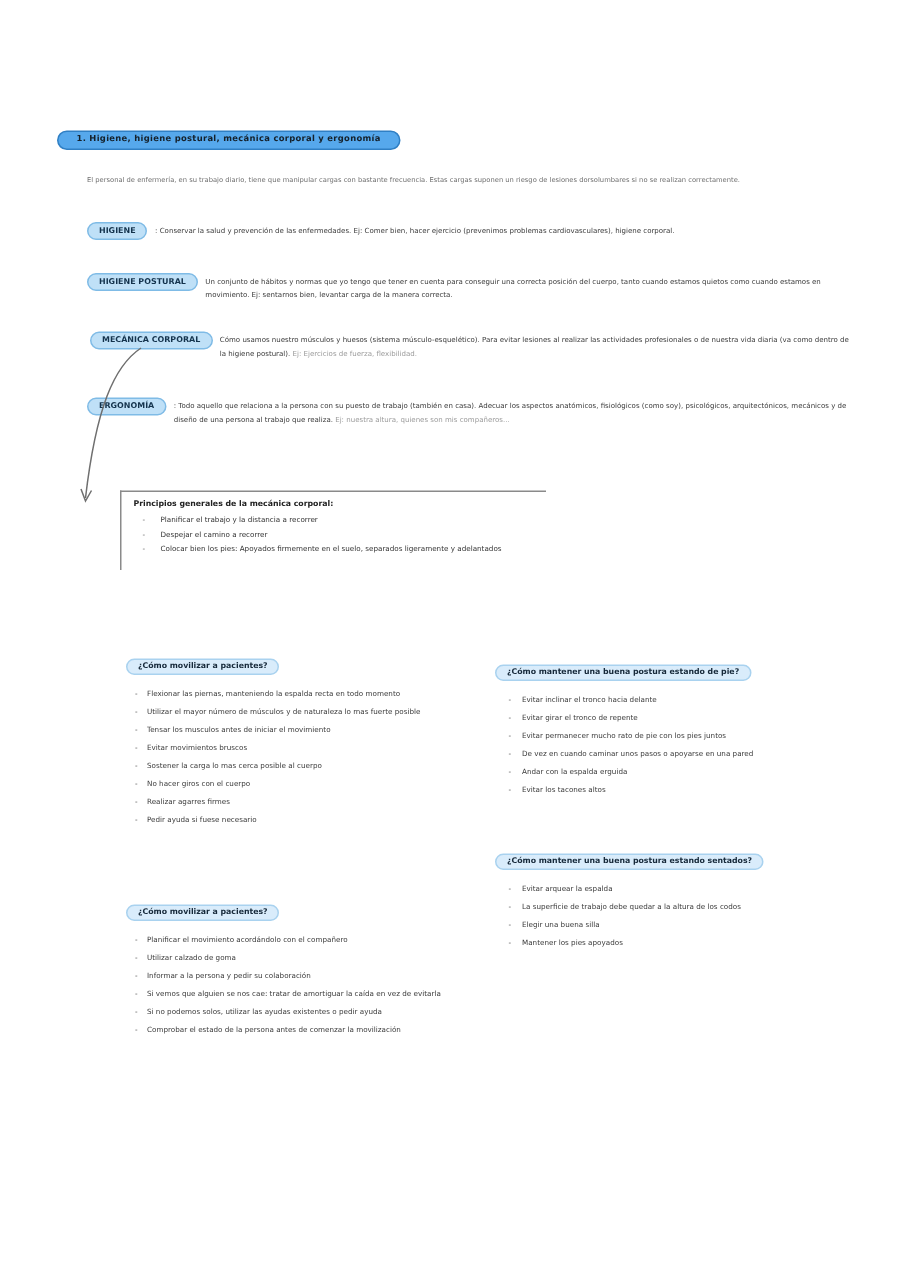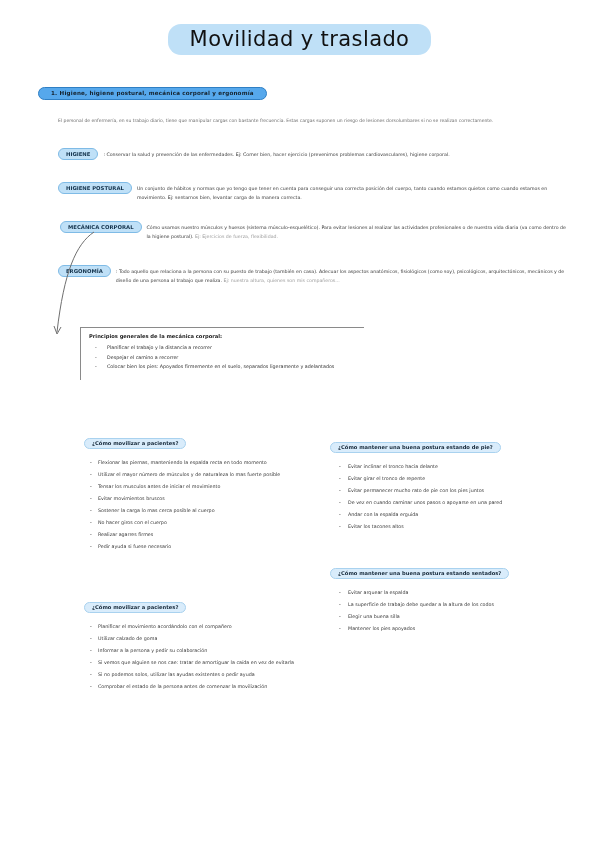--- a/index.html
+++ b/index.html
@@ -108,23 +108,20 @@
   #q-depie{left:330px;top:434px;}
   #q-sentados{left:330px;top:560px;}
   #q-depie ul li,#q-sentados ul li{padding-left:18px;}
   #q-depie ul li::before,#q-sentados ul li::before{left:9px;}
 </style>
 </head>
 <body>
 
 <div class="page">
 
-  <div class="title-wrap">
-    <span class="title">Movilidad y traslado</span>
-  </div>
 
   <div class="section-pill">1. Higiene, higiene postural, mecánica corporal y ergonomía</div>
 
   <div class="intro">El personal de enfermería, en su trabajo diario, tiene que manipular cargas con bastante frecuencia. Estas cargas suponen un riesgo de lesiones dorsolumbares si no se realizan correctamente.</div>
 
   <div class="def" id="def-higiene">
     <span class="tag">HIGIENE</span>
     <span class="def-text">: Conservar la salud y prevención de las enfermedades. Ej: Comer bien, hacer ejercicio (prevenimos problemas cardiovasculares), higiene corporal.</span>
   </div>
 

